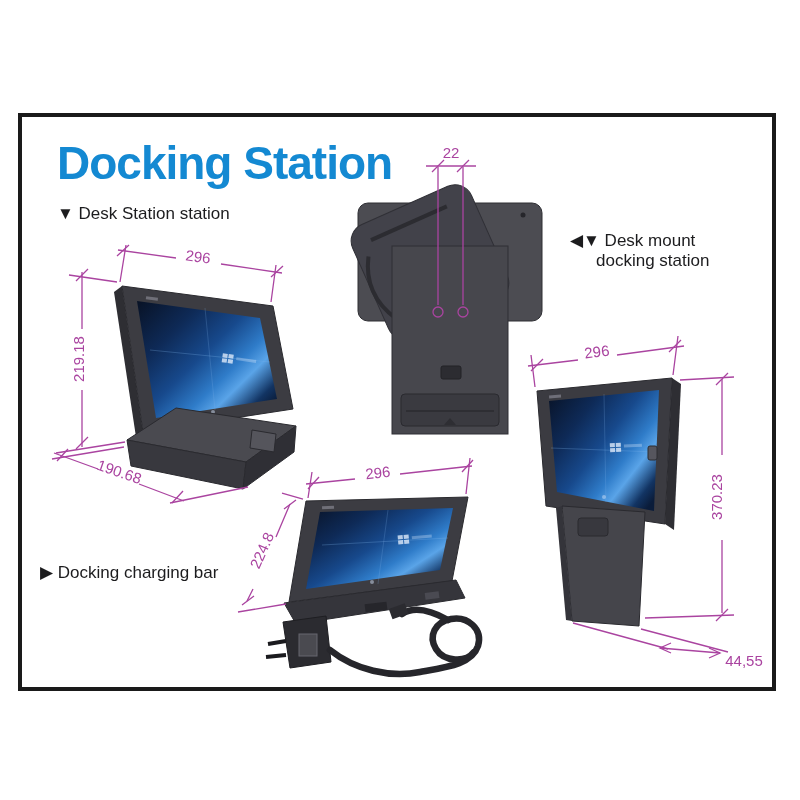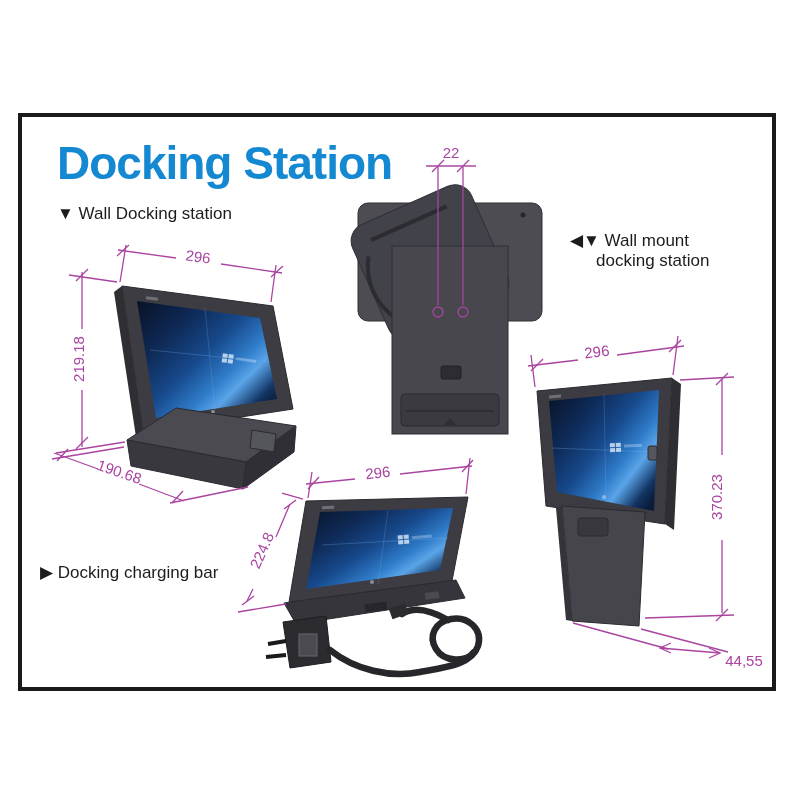--- a/index.html
+++ b/index.html
@@ -198,25 +198,25 @@
       <path d="M573,623 L668,649 M641,629 L728,652"></path>
       <path d="M660,648 L720,653"></path>
       <path d="M671,643 L660,648 L671,653 M709,648 L720,653 L709,658"></path>
     </g>
     <text class="dim-text" x="744" y="666" text-anchor="middle">44,55</text>
   </svg>
 
   <h1 class="page-title">Docking Station</h1>
 
   <div class="label label-desk">
-    <span>▼ Wall Docking station</span>
+    <span>▼ Desk Station station</span>
   </div>
 
   <div class="label label-wall">
-    <div>◀▼ Wall mount</div>
+    <div>◀▼ Desk mount</div>
     <div class="line2">docking station</div>
   </div>
 
   <div class="label label-battery">
     <span>▶ Docking charging bar</span>
   </div>
 
 </div>
 
 </body></html>

